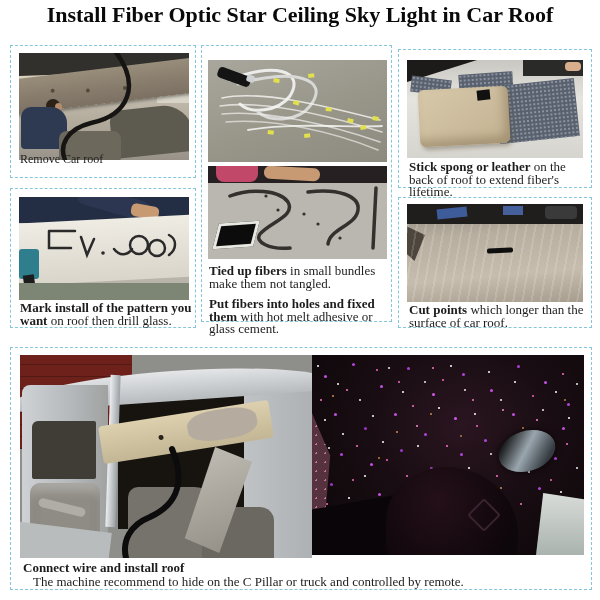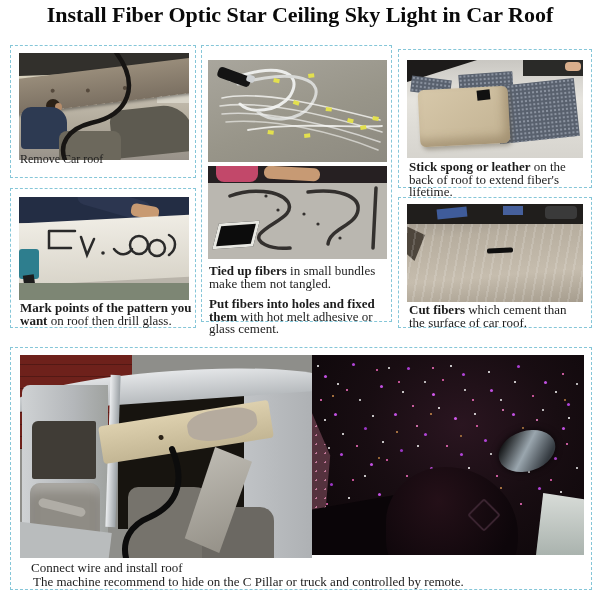--- a/index.html
+++ b/index.html
@@ -166,21 +166,21 @@
     background:linear-gradient(180deg,#d8dcd8,#aab3ae); clip-path:polygon(15% 0,100% 10%,100% 100%,0 100%); }
   .ph-stars .win3 { position:absolute; left:118px; top:186px; width:42px; height:14px; background:#b8b0a8; opacity:.75; z-index:2; }
 
   
   .cap-remove { left:9px; top:107px; font-size:12px; font-weight:normal; }
   .cap-tied { left:7px; top:219px; width:178px; }
   .cap-put  { left:7px; top:252px; width:178px; }
   .cap-sponge { left:10px; top:111px; width:176px; }
   .cap-mark { left:9px; top:113px; width:172px; }
   .cap-cut { left:10px; top:106px; width:176px; }
-  .cap-install-1 { left:20px; top:214px; font-weight:normal; }
+  .cap-install-1 { left:12px; top:214px; font-weight:bold; }
   .cap-install-2 { left:10px; top:228px; width:560px;margin-left:12px; }
 </style>
 </head>
 <body>
 
 <div class="stage">
 
   <div class="title">Install Fiber Optic Star Ceiling Sky Light in Car Roof</div>
 
   <div class="panel p-remove">
@@ -284,33 +284,33 @@
           <circle cx="120" cy="48" r="9"></circle>
           <circle cx="138" cy="51" r="8"></circle>
           <path d="M 150 38 c 8 4, 8 14, 0 20"></path>
         </g>
         <circle cx="84" cy="56" r="1.8" fill="#2a2a2a"></circle>
       </svg>
       <div class="drill"></div>
       <div class="grip"></div>
       <div class="floor"></div>
     </div>
-    <p class="cap cap-mark"><b>Mark points of the pattern you want</b><span> on roof then drill glass.</span></p>
+    <p class="cap cap-mark"><b>Mark install of the pattern you want</b><span> on roof then drill glass.</span></p>
   </div>
 
   <div class="panel p-cut">
     <div class="photo ph-cut">
       <div class="band"></div>
       <div class="blue1"></div>
       <div class="blue2"></div>
       <div class="gray1"></div>
       <div class="wedge"></div>
       <div class="slot"></div>
     </div>
-    <p class="cap cap-cut"><b>Cut fibers</b><span> which cement than the surface of car roof.</span></p>
+    <p class="cap cap-cut"><b>Cut points</b><span> which longer than the surface of car roof.</span></p>
   </div>
 
   <div class="panel p-install">
     <div class="photo ph-carL">
       <div class="redwall"></div>
       <div class="floor"></div>
       <div class="bodyR"></div>
       <div class="cabin"></div>
       <div class="roofband"></div>
       <div class="headliner">

